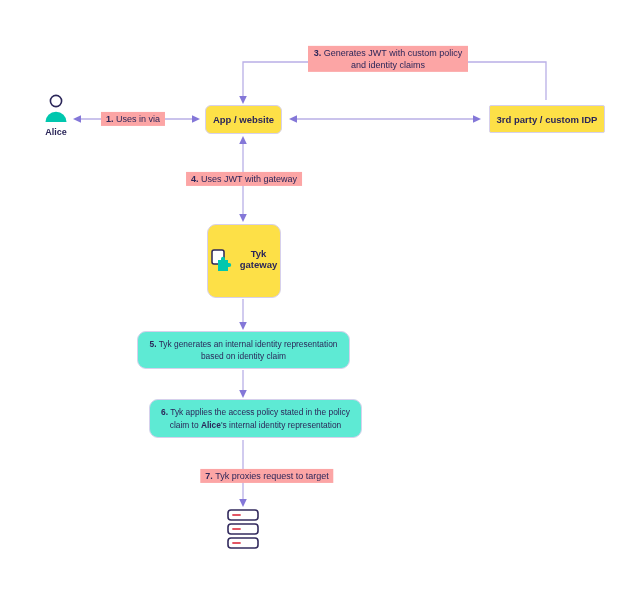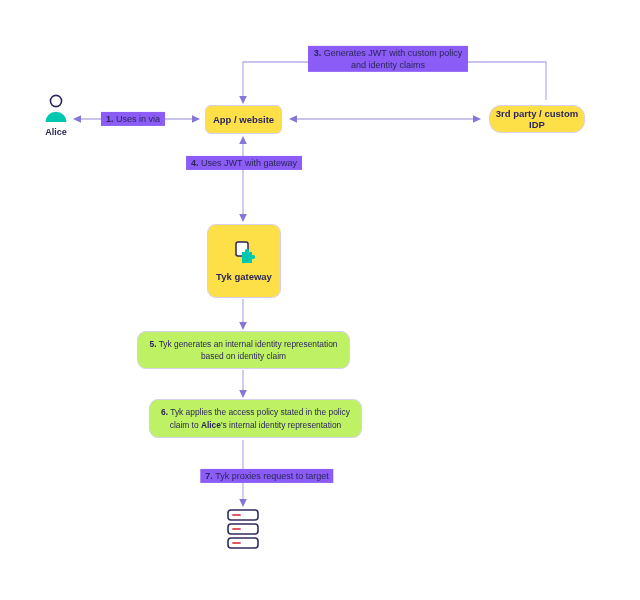--- a/index.html
+++ b/index.html
@@ -8,33 +8,33 @@
     font-family:"Liberation Sans", sans-serif;color:#2b2659;
   }
   .connectors{position:absolute;left:0;top:0;}
   .node{
     position:absolute;background:#fde047;border:1px solid #d6d0ec;border-radius:7px;
     display:flex;align-items:center;justify-content:center;text-align:center;
     box-sizing:border-box;
   }
   .node-label{font-size:9.5px;font-weight:bold;color:#2b2659;}
   .step-box{
-    position:absolute;background:#bef264;border:1px solid #d6d0ec;border-radius:9px;
+    position:absolute;background:#5eead4;border:1px solid #d6d0ec;border-radius:9px;
     display:flex;align-items:center;justify-content:center;text-align:center;
     box-sizing:border-box;padding:4px 8px;font-size:8.4px;line-height:1.45;color:#2b2659;
   }
   .edge-label{
-    position:absolute;transform:translate(-50%,-50%);background:#8b5cf6;
+    position:absolute;transform:translate(-50%,-50%);background:#fca5a5;
     padding:1px 5px;font-size:9px;line-height:1.35;text-align:center;color:#2b2659;
     white-space:nowrap;
   }
   .edge-label.wrap{white-space:normal;width:150px;}
   b{font-weight:bold;}
   .icon-wrap{position:absolute;display:block;line-height:0;}
-  .gateway-inner{display:flex;flex-direction:column;align-items:center;gap:5px;}
+  .gateway-inner{display:flex;flex-direction:row;align-items:flex-start;gap:5px;}
 </style>
 </head>
 <body>
 
 <div class="canvas">
 
   <svg class="connectors" width="640" height="600" viewBox="0 0 640 600">
 
     <g>
       <line x1="80" y1="119" x2="193" y2="119" stroke="#b9afe6" stroke-width="1.3"></line>
@@ -80,21 +80,21 @@
       <circle cx="14" cy="9" r="5.6" fill="#ffffff" stroke="#2b2659" stroke-width="1.6"></circle>
       <path d="M3.5,30 a10.5,10.2 0 0 1 21,0 z" fill="#00c7ae"></path>
     </svg>
   </span>
   <div class="edge-label" style="left:56px;top:132px;font-weight:bold;background:transparent;">Alice</div>
 
   <div class="node" style="left:205px;top:105px;width:77px;height:29px;border-radius:6px;">
     <span class="node-label">App / website</span>
   </div>
 
-  <div class="node" style="left:489px;top:105px;width:96px;height:28px;border-radius:12px;">
+  <div class="node" style="left:489px;top:105px;width:116px;height:28px;border-radius:2px;">
     <span class="node-label">3rd party / custom IDP</span>
   </div>
 
   <div class="node" style="left:207px;top:224px;width:74px;height:74px;border-radius:9px;">
     <div class="gateway-inner">
       <span class="icon-wrap" style="position:static;">
         <svg width="24" height="26" viewBox="0 0 24 26">
           <rect x="4" y="2" width="12" height="14" rx="2" fill="#ffffff" stroke="#2b2659" stroke-width="1.5"></rect>
           <path d="M10,12 h3 v-1.2 a2,2 0 1 1 4,0 V12 h3 v3 h1.2 a2,2 0 1 1 0,4 H20 v4 H10 z" fill="#00c7ae"></path>
         </svg>
@@ -120,17 +120,17 @@
       <rect x="3" y="30" width="30" height="10" rx="3" fill="#ffffff" stroke="#332b5e" stroke-width="1.6"></rect>
       <line x1="8" y1="35" x2="15" y2="35" stroke="#e25563" stroke-width="1.8" stroke-linecap="round"></line>
     </svg>
   </span>
 
   <div class="edge-label" style="left:133px;top:119px;"><b>1.</b> <span>Uses in via</span></div>
 
 
   <div class="edge-label wrap" style="left:388px;top:59px;"><b>3.</b> <span>Generates JWT with custom policy and identity claims</span></div>
 
-  <div class="edge-label" style="left:244px;top:163px;"><b>4.</b> <span>Uses JWT with gateway</span></div>
+  <div class="edge-label" style="left:244px;top:179px;"><b>4.</b> <span>Uses JWT with gateway</span></div>
 
   <div class="edge-label" style="left:267px;top:476px;text-align:right;"><b>7.</b> <span>Tyk proxies request to target</span></div>
 
 </div>
 
 </body></html>

